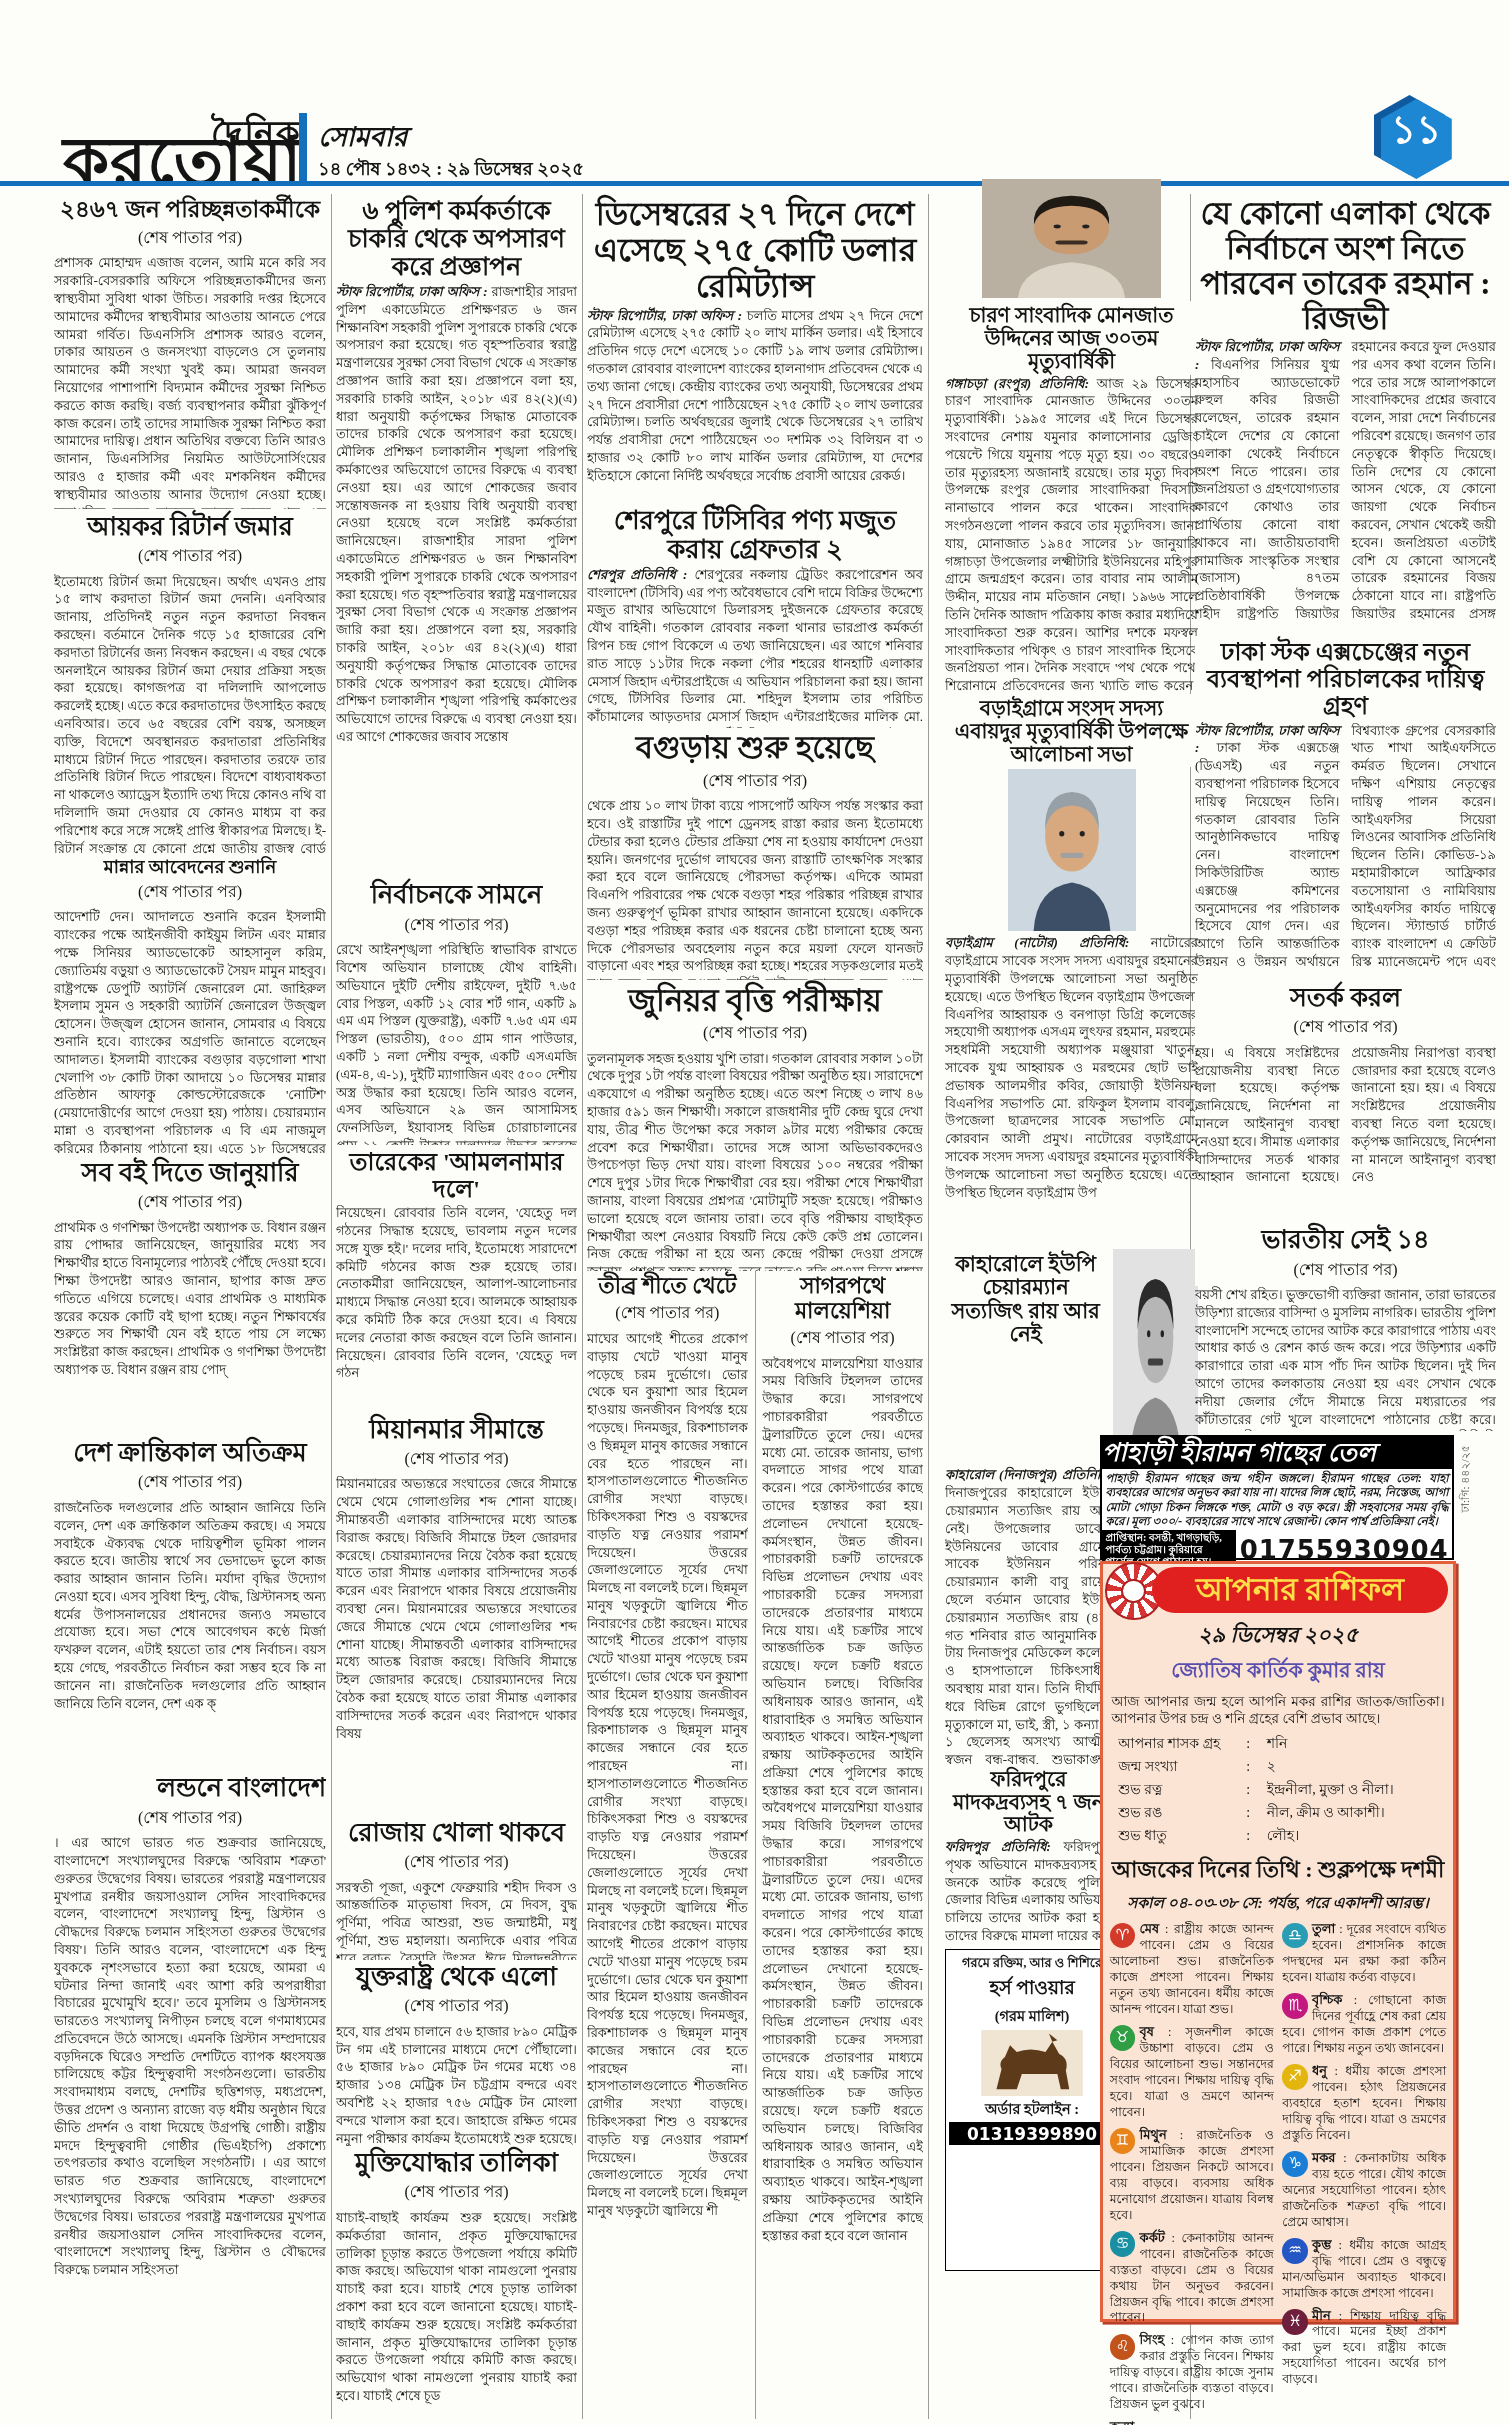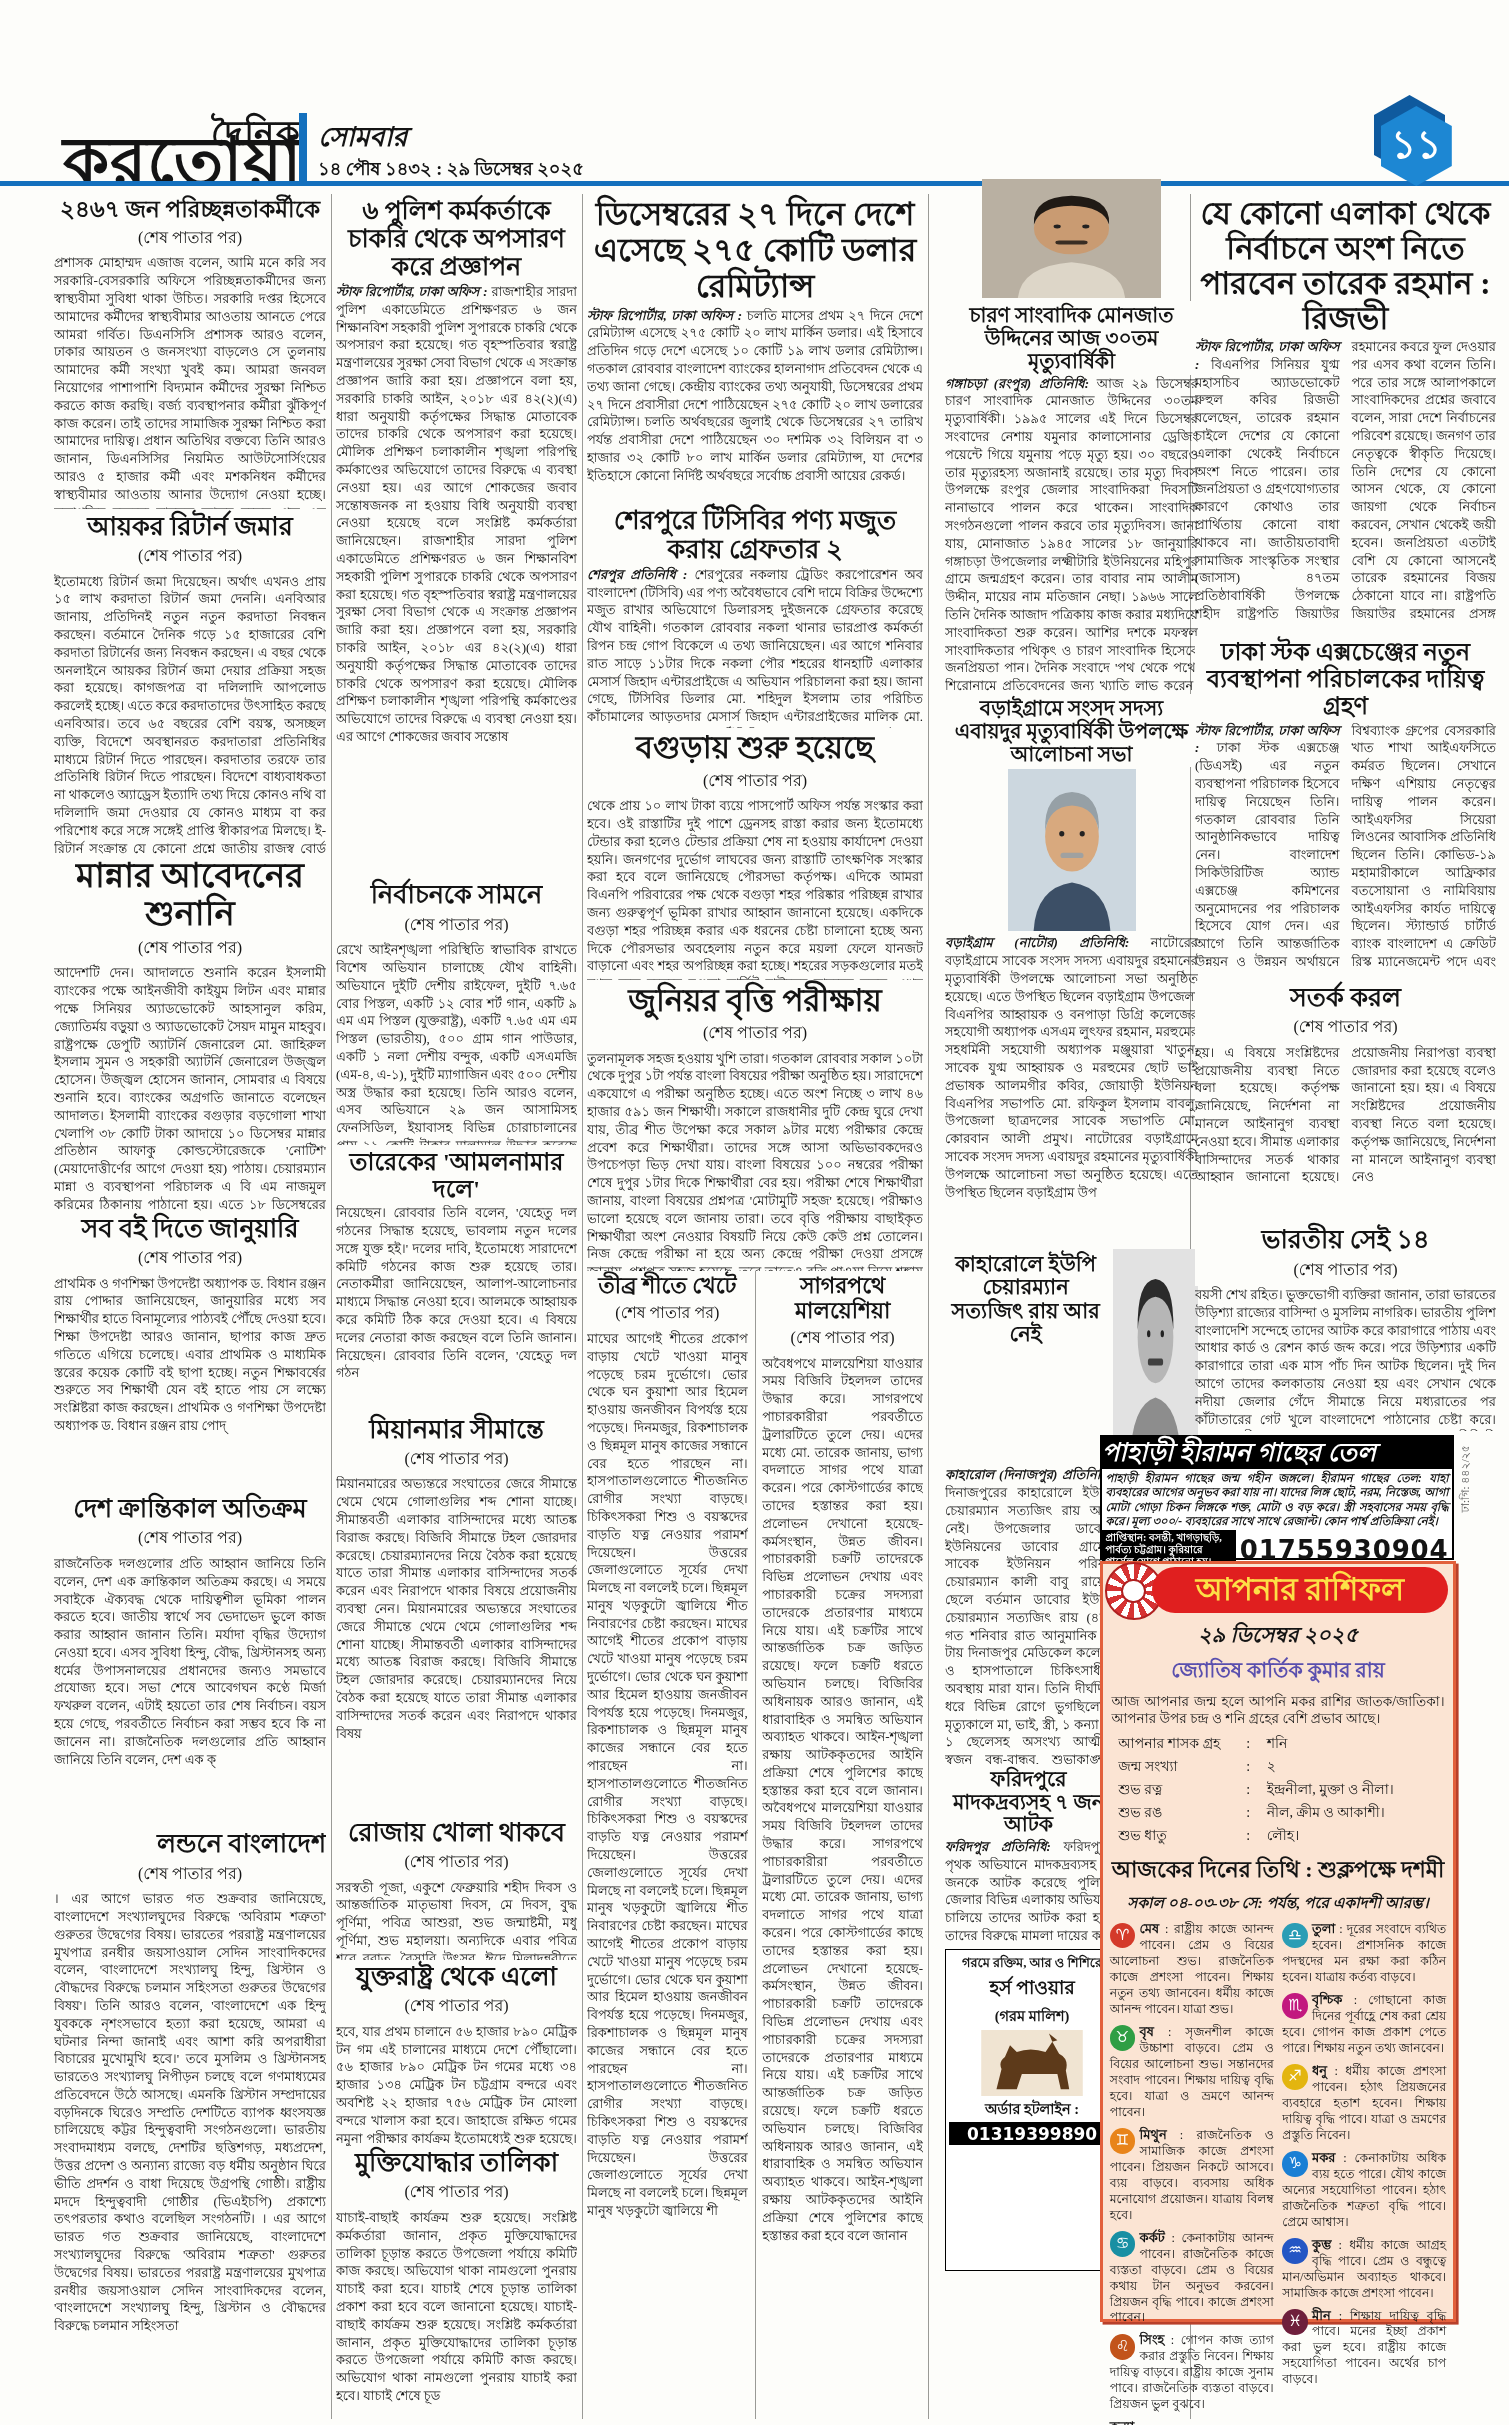--- a/index.html
+++ b/index.html
@@ -8,21 +8,21 @@
   
   .mast-small{position:absolute;left:211px;top:107px;font-size:34px;font-weight:bold;letter-spacing:1.7px;}
   .mast-big{position:absolute;left:63px;top:129px;font-size:66px;font-weight:bold;letter-spacing:0.9px;line-height:1;}
   .mast-bar{position:absolute;left:299px;top:113px;width:7.7px;height:68px;background:#1470bd;}
   .day{position:absolute;left:318px;top:116px;font-size:27px;font-weight:bold;font-style:italic;}
   .date-line{position:absolute;left:318px;top:155px;font-size:18px;font-weight:bold;}
   .top-rule{position:absolute;left:0;top:181px;width:1509px;height:5.1px;background:#1470bd;}
   .badge{position:absolute;left:1374px;top:95px;width:78px;height:87px;}
   .hex{position:absolute;width:71px;height:80px;clip-path:polygon(50% 0,100% 25%,100% 75%,50% 100%,0 75%,0 25%);}
   .hex.back{left:0px;top:0px;background:#0f5a9e;}
-  .hex.front{left:6.8px;top:11px;background:#1d87d3;display:flex;align-items:center;justify-content:center;
+  .hex.front{left:6.8px;top:4px;background:#1d87d3;display:flex;justify-content:center;
              color:#fff;font-size:39px;font-weight:bold;font-family:"DejaVu Sans",sans-serif;}
   
   .vrule{position:absolute;top:194px;width:0.9px;height:2225px;background:#9a9a96;}
   
   .region{position:absolute;overflow:hidden;}
   .hl{font-weight:bold;text-align:center;line-height:1.12;padding:3.4px 0 1.7px 0;background:#fdfdfa;}
   .kick{text-align:center;font-size:16px;padding-bottom:2.6px;background:#fdfdfa;}
   .body-t{font-size:13px;line-height:1.37;text-align:justify;overflow:hidden;word-break:break-word;}
   .body-t .lead{font-weight:bold;font-style:italic;}
   .cols2{column-count:2;column-gap:12px;}
@@ -99,21 +99,21 @@
   <div class="vrule" style="left:1190px"></div>
 
   <div id="regions-host">
       <div class="region" style="left: 54px; top: 194px; width: 272px; height: 2225px;">
         <div class="hl" style="font-size: 23px; white-space: nowrap;">২৪৬৭ জন পরিচ্ছন্নতাকর্মীকে</div>
         <div class="kick">(শেষ পাতার পর)</div>
         <div class="body-t" style="height: 255px;"><span>প্রশাসক মোহাম্মদ এজাজ বলেন, আমি মনে করি সব সরকারি-বেসরকারি অফিসে পরিচ্ছন্নতাকর্মীদের জন্য স্বাস্থ্যবীমা সুবিধা থাকা উচিত। সরকারি দপ্তর হিসেবে আমাদের কর্মীদের স্বাস্থ্যবীমার আওতায় আনতে পেরে আমরা গর্বিত। ডিএনসিসি প্রশাসক আরও বলেন, ঢাকার আয়তন ও জনসংখ্যা বাড়লেও সে তুলনায় আমাদের কর্মী সংখ্যা খুবই কম। আমরা জনবল নিয়োগের পাশাপাশি বিদ্যমান কর্মীদের সুরক্ষা নিশ্চিত করতে কাজ করছি। বর্জ্য ব্যবস্থাপনার কর্মীরা ঝুঁকিপূর্ণ কাজ করেন। তাই তাদের সামাজিক সুরক্ষা নিশ্চিত করা আমাদের দায়িত্ব। প্রধান অতিথির বক্তব্যে তিনি আরও জানান, ডিএনসিসির নিয়মিত আউটসোর্সিংয়ের আরও ৫ হাজার কর্মী এবং মশকনিধন কর্মীদের স্বাস্থ্যবীমার আওতায় আনার উদ্যোগ নেওয়া হচ্ছে। সভাপতির বক্তব্যে সামসুল আলম বলেন, গত এক বছরে ডিএনসিসির সবচেয়ে ভালো উদ্যোগগুলোর একটি হলো এই স্বাস্থ্যবীমা কার্যক্রম। স্বাস্থ্যবীমা কার্যক্রমের আওতায় উপকারভোগীরা রাজধানীর বেসরকারি ক্লিনিকে অর্ধেক খরচে (৫০% ডিসকাউন্টে) চিকিৎসা পাবেন। এককালীন ৩০ হাজার টাকা আর্থিক সহায়তা প্রদান করা হবে। প্রিমিয়াম নির্ধারণ করা হয়েছে মাত্র ২০০ টাকা। এ কার্যক্রমে এক হাজার জনের বীমা প্রিমিয়াম বহন করছে সাজেদা ফাউন্ডেশন ও রেকিট। আর ১ হাজার ৪৬৭ জনের বীমা ব্যয় দিচ্ছে ডিএনসিসি। অনুষ্ঠান শেষে উপকারভোগী পরিচ্ছন্নতাকর্মীদের হাতে স্বাস্থ্যবীমা কার্ড তুলে দেওয়া হয়।</span></div>
         <div class="hl" style="font-size: 25.5px;">আয়কর রিটার্ন জমার</div>
         <div class="kick">(শেষ পাতার পর)</div>
         <div class="body-t" style="height: 281px;"><span>ইতোমধ্যে রিটার্ন জমা দিয়েছেন। অর্থাৎ এখনও প্রায় ১৫ লাখ করদাতা রিটার্ন জমা দেননি। এনবিআর জানায়, প্রতিদিনই নতুন নতুন করদাতা নিবন্ধন করছেন। বর্তমানে দৈনিক গড়ে ১৫ হাজারের বেশি করদাতা রিটার্নের জন্য নিবন্ধন করছেন। এ বছর থেকে অনলাইনে আয়কর রিটার্ন জমা দেয়ার প্রক্রিয়া সহজ করা হয়েছে। কাগজপত্র বা দলিলাদি আপলোড করলেই হচ্ছে। এতে করে করদাতাদের উৎসাহিত করছে এনবিআর। তবে ৬৫ বছরের বেশি বয়স্ক, অসচ্ছল ব্যক্তি, বিদেশে অবস্থানরত করদাতারা প্রতিনিধির মাধ্যমে রিটার্ন দিতে পারছেন। করদাতার তরফে তার প্রতিনিধি রিটার্ন দিতে পারছেন। বিদেশে বাধ্যবাধকতা না থাকলেও অ্যাড্রেস ইত্যাদি তথ্য দিয়ে কোনও নথি বা দলিলাদি জমা দেওয়ার যে কোনও মাধ্যম বা কর পরিশোধ করে সঙ্গে সঙ্গেই প্রাপ্তি স্বীকারপত্র মিলছে। ই-রিটার্ন সংক্রান্ত যে কোনো প্রশ্নে জাতীয় রাজস্ব বোর্ড একটি কল সেন্টার চালু করেছে, সেখানে ফোন করে করদাতারা সমাধান পাচ্ছেন। তাছাড়া ই-রিটার্ন সংক্রান্ত প্রশ্নের তাৎক্ষণিক টেলিফোনিক সমাধান দিতে সারাদেশের সব কর অঞ্চলে স্থাপিত ই-রিটার্ন হেল্প-ডেস্ক থেকে করদাতাকেও সহায়তা মিলছে।</span></div>
-        <div class="hl" style="font-size: 34px;">মান্নার আবেদনের শুনানি</div>
+        <div class="hl" style="font-size: 18px;">মান্নার আবেদনের শুনানি</div>
         <div class="kick">(শেষ পাতার পর)</div>
         <div class="body-t" style="height: 247px;"><span>আদেশটি দেন। আদালতে শুনানি করেন ইসলামী ব্যাংকের পক্ষে আইনজীবী কাইয়ুম লিটন এবং মান্নার পক্ষে সিনিয়র অ্যাডভোকেট আহসানুল করিম, জ্যোতির্ময় বড়ুয়া ও অ্যাডভোকেট সৈয়দ মামুন মাহবুব। রাষ্ট্রপক্ষে ডেপুটি অ্যাটর্নি জেনারেল মো. জাহিরুল ইসলাম সুমন ও সহকারী অ্যাটর্নি জেনারেল উজ্জ্বল হোসেন। উজ্জ্বল হোসেন জানান, সোমবার এ বিষয়ে শুনানি হবে। ব্যাংকের অগ্রগতি জানাতে বলেছেন আদালত। ইসলামী ব্যাংকের বগুড়ার বড়গোলা শাখা খেলাপি ৩৮ কোটি টাকা আদায়ে ১০ ডিসেম্বর মান্নার প্রতিষ্ঠান আফাকু কোল্ডস্টোরেজকে 'নোটিশ' (মেয়াদোত্তীর্ণের আগে দেওয়া হয়) পাঠায়। চেয়ারম্যান মান্না ও ব্যবস্থাপনা পরিচালক এ বি এম নাজমুল করিমের ঠিকানায় পাঠানো হয়। এতে ১৮ ডিসেম্বরের মধ্যে বকেয়া পরিশোধ করতে বলা হয়। নির্ধারিত সময়ের মধ্যে পরিশোধ না করলে আইনি ব্যবস্থার কথা উল্লেখ করা হয়। মান্না আফাকু কোল্ডস্টোরেজের ৫০ শতাংশ এবং তার স্ত্রী ইসমত আরা লাইজু ২৫ শতাংশ করে অংশীদার। এই পরিপ্রেক্ষিতে ঋণখেলাপির তালিকা থেকে নাম বাদ দেওয়ার আবেদন করেন মান্না। গত বুধবার (২৪ ডিসেম্বর) রিটটি খারিজ করে বিচারপতি বজলুর রহমান ও বিচারপতি মনজুর আলমের সমন্বয়ে গঠিত বেঞ্চ এ আদেশ দেন। এ আদেশের ফলে আসন্ন জাতীয় সংসদ নির্বাচনে প্রার্থী হওয়া নিয়ে জটিলতা তৈরি হয়েছে। জোটভিত্তিক নির্বাচনি সমঝোতায় বগুড়া-২ আসনটি মান্নাকে ছেড়ে দিয়েছিল বিএনপি।</span></div>
         <div class="hl" style="font-size: 25.5px;">সব বই দিতে জানুয়ারি</div>
         <div class="kick">(শেষ পাতার পর)</div>
         <div class="body-t" style="height: 217px;"><span>প্রাথমিক ও গণশিক্ষা উপদেষ্টা অধ্যাপক ড. বিধান রঞ্জন রায় পোদ্দার জানিয়েছেন, জানুয়ারির মধ্যে সব শিক্ষার্থীর হাতে বিনামূল্যের পাঠ্যবই পৌঁছে দেওয়া হবে। শিক্ষা উপদেষ্টা আরও জানান, ছাপার কাজ দ্রুত গতিতে এগিয়ে চলেছে। এবার প্রাথমিক ও মাধ্যমিক স্তরের কয়েক কোটি বই ছাপা হচ্ছে। নতুন শিক্ষাবর্ষের শুরুতে সব শিক্ষার্থী যেন বই হাতে পায় সে লক্ষ্যে সংশ্লিষ্টরা কাজ করছেন। প্রাথমিক ও গণশিক্ষা উপদেষ্টা অধ্যাপক ড. বিধান রঞ্জন রায় পোদ্</span></div>
         <div class="hl" style="font-size: 25.5px;">দেশ ক্রান্তিকাল অতিক্রম</div>
         <div class="kick">(শেষ পাতার পর)</div>
         <div class="body-t" style="height: 272px;"><span>রাজনৈতিক দলগুলোর প্রতি আহ্বান জানিয়ে তিনি বলেন, দেশ এক ক্রান্তিকাল অতিক্রম করছে। এ সময়ে সবাইকে ঐক্যবদ্ধ থেকে দায়িত্বশীল ভূমিকা পালন করতে হবে। জাতীয় স্বার্থে সব ভেদাভেদ ভুলে কাজ করার আহ্বান জানান তিনি। মর্যাদা বৃদ্ধির উদ্যোগ নেওয়া হবে। এসব সুবিধা হিন্দু, বৌদ্ধ, খ্রিস্টানসহ অন্য ধর্মের উপাসনালয়ের প্রধানদের জন্যও সমভাবে প্রযোজ্য হবে। সভা শেষে আবেগঘন কণ্ঠে মির্জা ফখরুল বলেন, এটাই হয়তো তার শেষ নির্বাচন। বয়স হয়ে গেছে, পরবর্তীতে নির্বাচন করা সম্ভব হবে কি না জানেন না। রাজনৈতিক দলগুলোর প্রতি আহ্বান জানিয়ে তিনি বলেন, দেশ এক ক্</span></div>
         <div class="hl" style="font-size: 25.5px; text-align: right;">লন্ডনে বাংলাদেশ</div>
         <div class="kick">(শেষ পাতার পর)</div>

